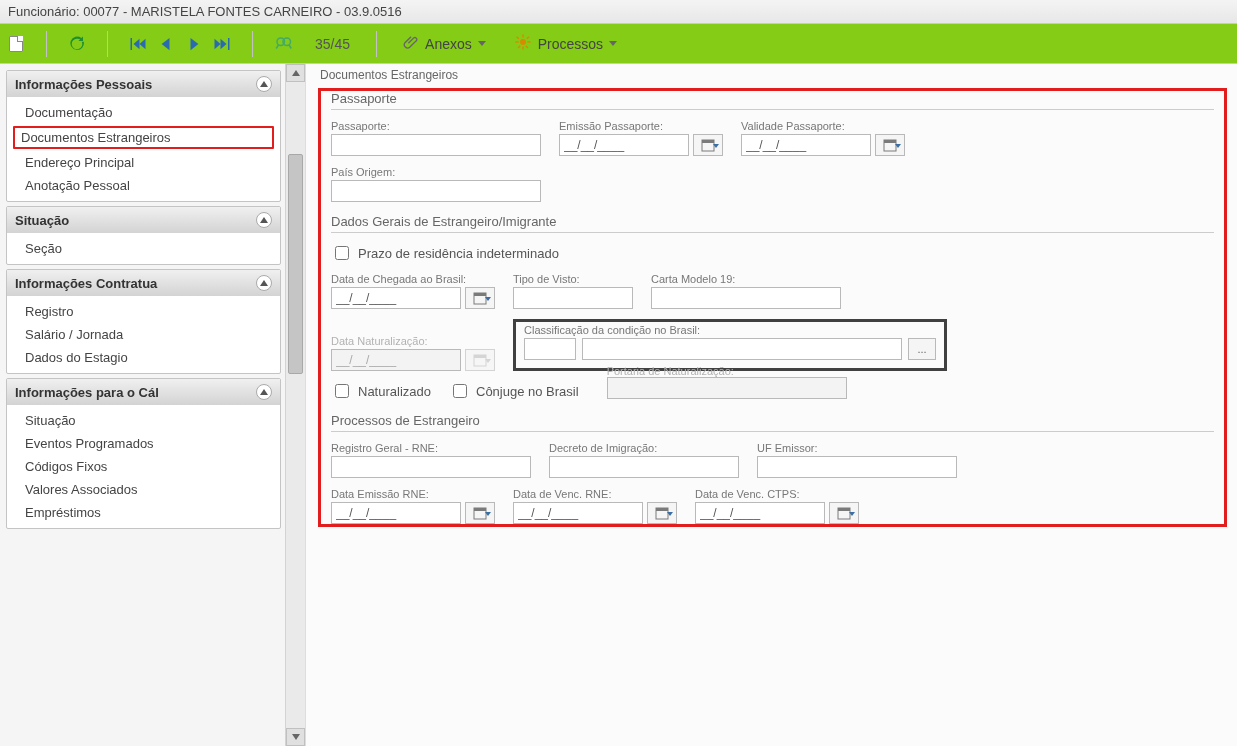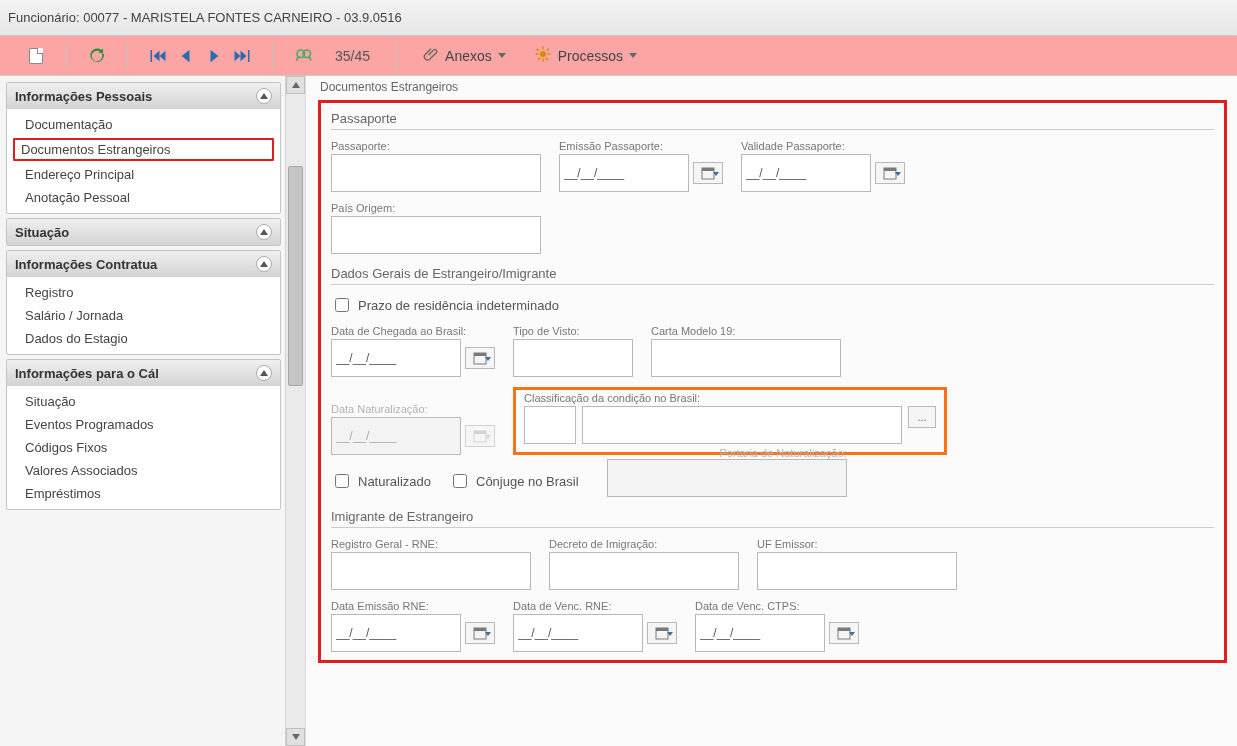--- a/index.html
+++ b/index.html
@@ -7,29 +7,29 @@
     margin: 0;
     font-family: Tahoma, Arial, sans-serif;
     font-size: 12px;
     background: #fff;
     color: #333;
   }
   .window { width: 1237px; height: 746px; background:#fff; display:flex; flex-direction:column; }
   .title-bar {
     background: linear-gradient(#f4f4f4,#e7e7e7);
     border-bottom:1px solid #c9c9c9;
-    padding:10px 8px;
+    padding:4px 8px;
     color:#444;
     font-size:13px;
   }
   .toolbar {
     display:flex; align-items:center;
-    padding:6px 24px;
+    padding:6px 4px;
     border-bottom:1px solid #c9c9c9;
-    background:#fca5a5;
+    background:#84cc16;
     gap:12px;
   }
   .toolbar .sep { width:1px; height:26px; background:#c2c2c2; margin:0 6px; }
   .tb-btn {
     width:24px; height:24px; display:flex; align-items:center; justify-content:center;
     border-radius:2px; cursor:pointer;
   }
   .btn-group { display:flex; align-items:center; gap:4px; }
   .pager-text { color:#555; margin:0 8px; font-size:14px; }
   .drop-btn {
@@ -58,47 +58,47 @@
   .chev svg { display:block; }
   .nav-items { padding:4px 0; }
   .nav-item {
     padding:4px 8px 4px 18px; color:#444; font-size:13px; cursor:pointer;
     white-space:nowrap; overflow:hidden; text-overflow:ellipsis;
   }
   .nav-item.hl { border:2px solid #e11d1d; margin:2px 6px; padding:2px 6px; border-radius:1px; }
 
   .main { flex:1; padding:4px 10px 10px 12px; overflow:auto; background:#fbfbfb; position:relative; }
   .page-title { color:#666; font-size:12px; margin:0 0 6px 2px; }
-  .red-box { border:3px solid #e11d1d; padding:8px 10px; margin-bottom:0; }
+  .red-box { border:3px solid #e11d1d; padding:0 10px; margin-bottom:0; }
   .fs { margin:0 0 12px 0; }
   .fs-title { color:#666; font-size:13px; border-bottom:1px solid #ccc; padding-bottom:3px; margin-bottom:10px; }
   .row { display:flex; gap:18px; margin-bottom:10px; flex-wrap:wrap; }
   .field { display:flex; flex-direction:column; }
   .lbl { color:#777; font-size:11px; margin-bottom:2px; }
   .lbl.disabled { color:#b2b2b2; }
   .ipt, .ipt-date, .ipt-sm, .ipt-lg {
-    border:1px solid #b9b9b9; background:#fff; height:38px; padding:2px 4px; font-size:12px; color:#555;
+    border:1px solid #b9b9b9; background:#fff; height:22px; padding:2px 4px; font-size:12px; color:#555;
   }
   .ipt { width:210px; }
   .ipt-sm { width:52px; }
   .ipt-lg { width:320px; }
   .ipt:disabled, .ipt-date:disabled { background:#f3f3f3; color:#aaa; }
   .date-wrap { display:flex; align-items:center; gap:4px; }
   .ipt-date { width:130px; }
   .date-btn {
     width:30px;height:22px;border:1px solid #b9b9b9;background:#f5f5f5;display:flex;align-items:center;justify-content:center;cursor:pointer;position:relative;
   }
   .date-btn .mini-caret {
     position:absolute; right:3px; top:9px; width:0;height:0;border-left:3px solid transparent;border-right:3px solid transparent;border-top:4px solid #3a6ea5;
   }
   .date-btn.disabled { background:#f3f3f3; cursor:default; opacity:.6; }
   .pick-btn { width:28px;height:22px;border:1px solid #b9b9b9;background:#f5f5f5;display:flex;align-items:center;justify-content:center;cursor:pointer; font-size:11px; color:#666; }
   .chk { display:flex; align-items:center; gap:6px; font-size:13px; color:#555; }
   .chk input { width:14px; height:14px; }
-  .red-sub { border:3px solid #f97316; padding:2px 8px 8px 8px; }
+  .red-sub { border:3px solid #404040; padding:2px 8px 8px 8px; }
   .field-row-tight { display:flex; gap:6px; }
 
   
   .ic-new { width:14px;height:16px;border:1px solid #888;background:#fff;position:relative;border-radius:1px; }
   .ic-new::after{content:"";position:absolute;top:-1px;right:-1px;width:5px;height:5px;background:#fbfbfb;border-left:1px solid #888;border-bottom:1px solid #888;}
   .ic-ref svg{width:18px;height:18px;}
   .ic-first svg,.ic-prev svg,.ic-next svg,.ic-last svg{width:18px;height:14px;}
   .ic-find svg{width:18px;height:18px;}
   .ic-clip svg{width:16px;height:18px;}
   .ic-gear svg{width:18px;height:18px;}
@@ -196,20 +196,23 @@
           </div>
           <div class="nav-group">
             <div class="nav-head">
               <span>Situação</span>
               <span class="chev">
                 <svg width="8" height="6">
                   <path d="M4 0L8 6H0z" fill="#555"></path>
                 </svg>
               </span>
             </div>
+            <div class="nav-items">
+              <div class="nav-item">Seção</div>
+            </div>
           </div>
           <div class="nav-group">
             <div class="nav-head">
               <span>Informações Contratua</span>
               <span class="chev">
                 <svg width="8" height="6">
                   <path d="M4 0L8 6H0z" fill="#555"></path>
                 </svg>
               </span>
             </div>
@@ -363,28 +366,28 @@
           <div class="row" style="align-items:center;">
             <label class="chk">
               <input type="checkbox" style="">
               <span>Naturalizado</span>
             </label>
             <label class="chk">
               <input type="checkbox" style="">
               <span>Cônjuge no Brasil</span>
             </label>
             <div class="field" style="margin-left:10px;">
-              <span class="lbl disabled" style="margin-bottom:-18px;position:relative;top:-18px;text-align:right;">Portaria de Naturalização:</span>
+              <span class="lbl disabled" style="margin-bottom:-18px;position:relative;top:-18px;">Portaria de Naturalização:</span>
               <input class="ipt" disabled="" style="width: 240px;" value="">
             </div>
           </div>
         </div>
 
         <div class="fs" style="margin-bottom:0;">
-          <div class="fs-title">Imigrante de Estrangeiro</div>
+          <div class="fs-title">Processos de Estrangeiro</div>
           <div class="row">
             <div class="field">
               <span class="lbl">Registro Geral - RNE:</span>
               <input class="ipt" style="width: 200px;" value="">
             </div>
             <div class="field">
               <span class="lbl">Decreto de Imigração:</span>
               <input class="ipt" style="width: 190px;" value="">
             </div>
             <div class="field">

